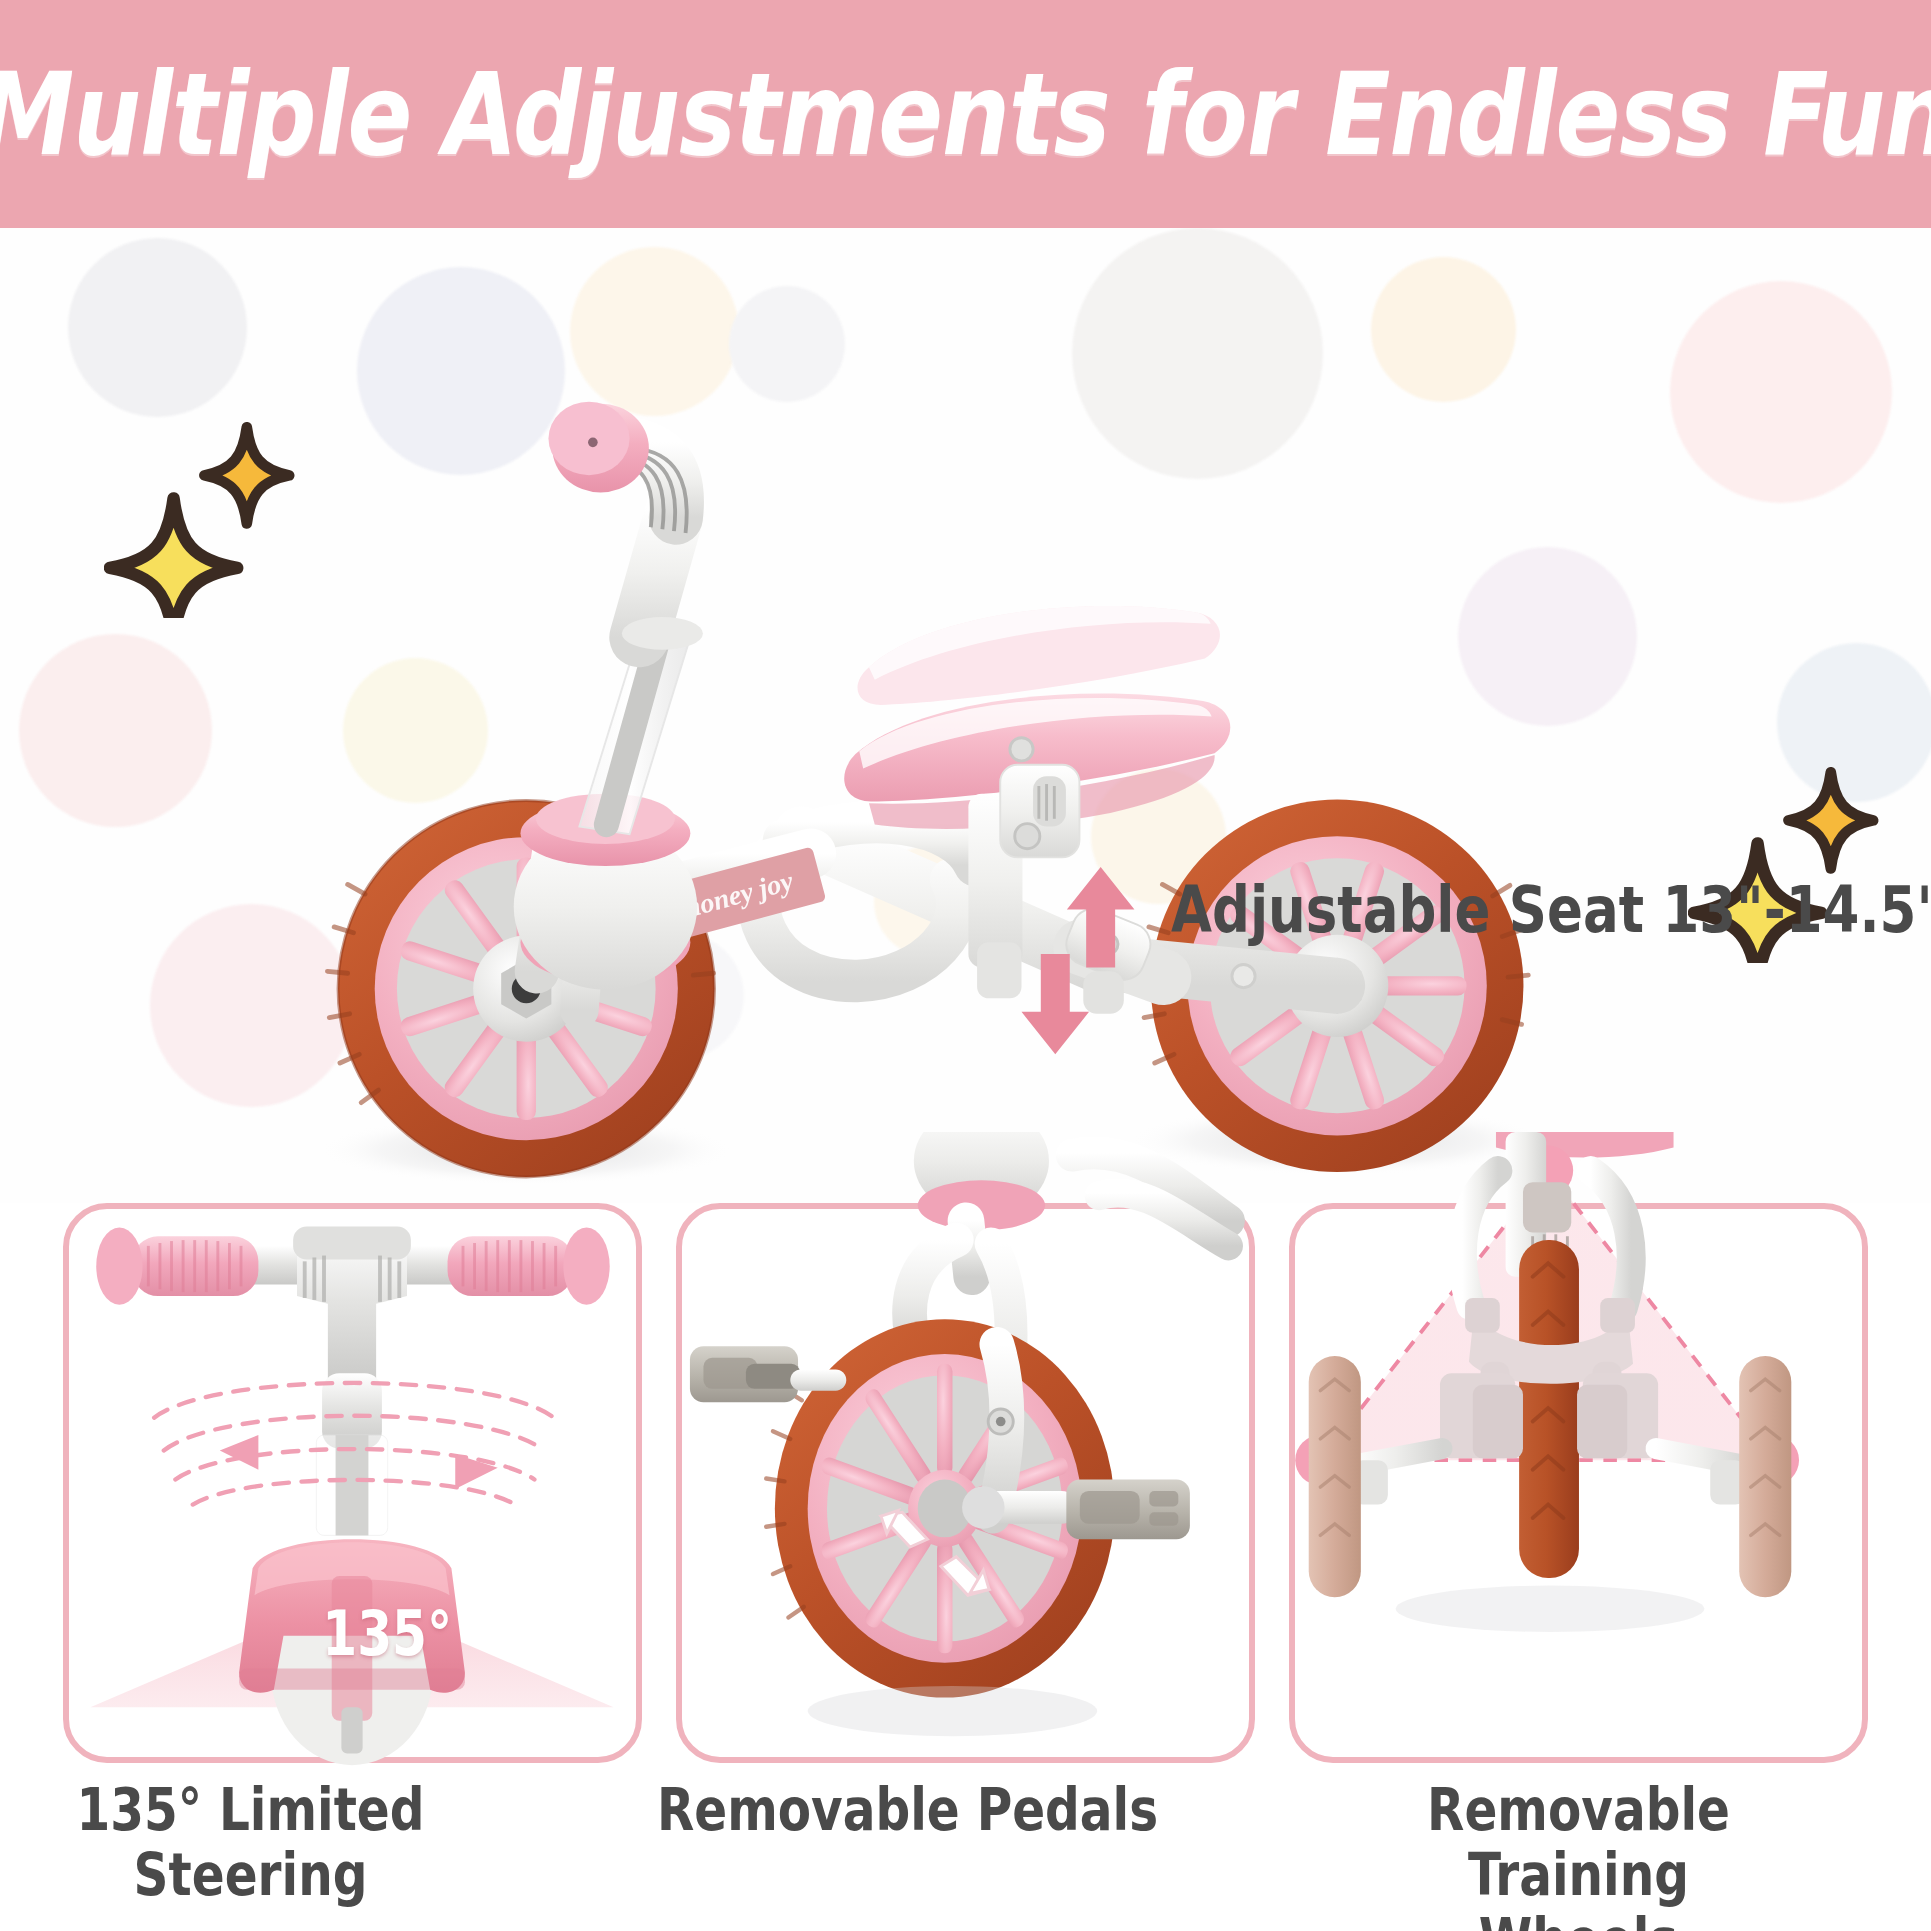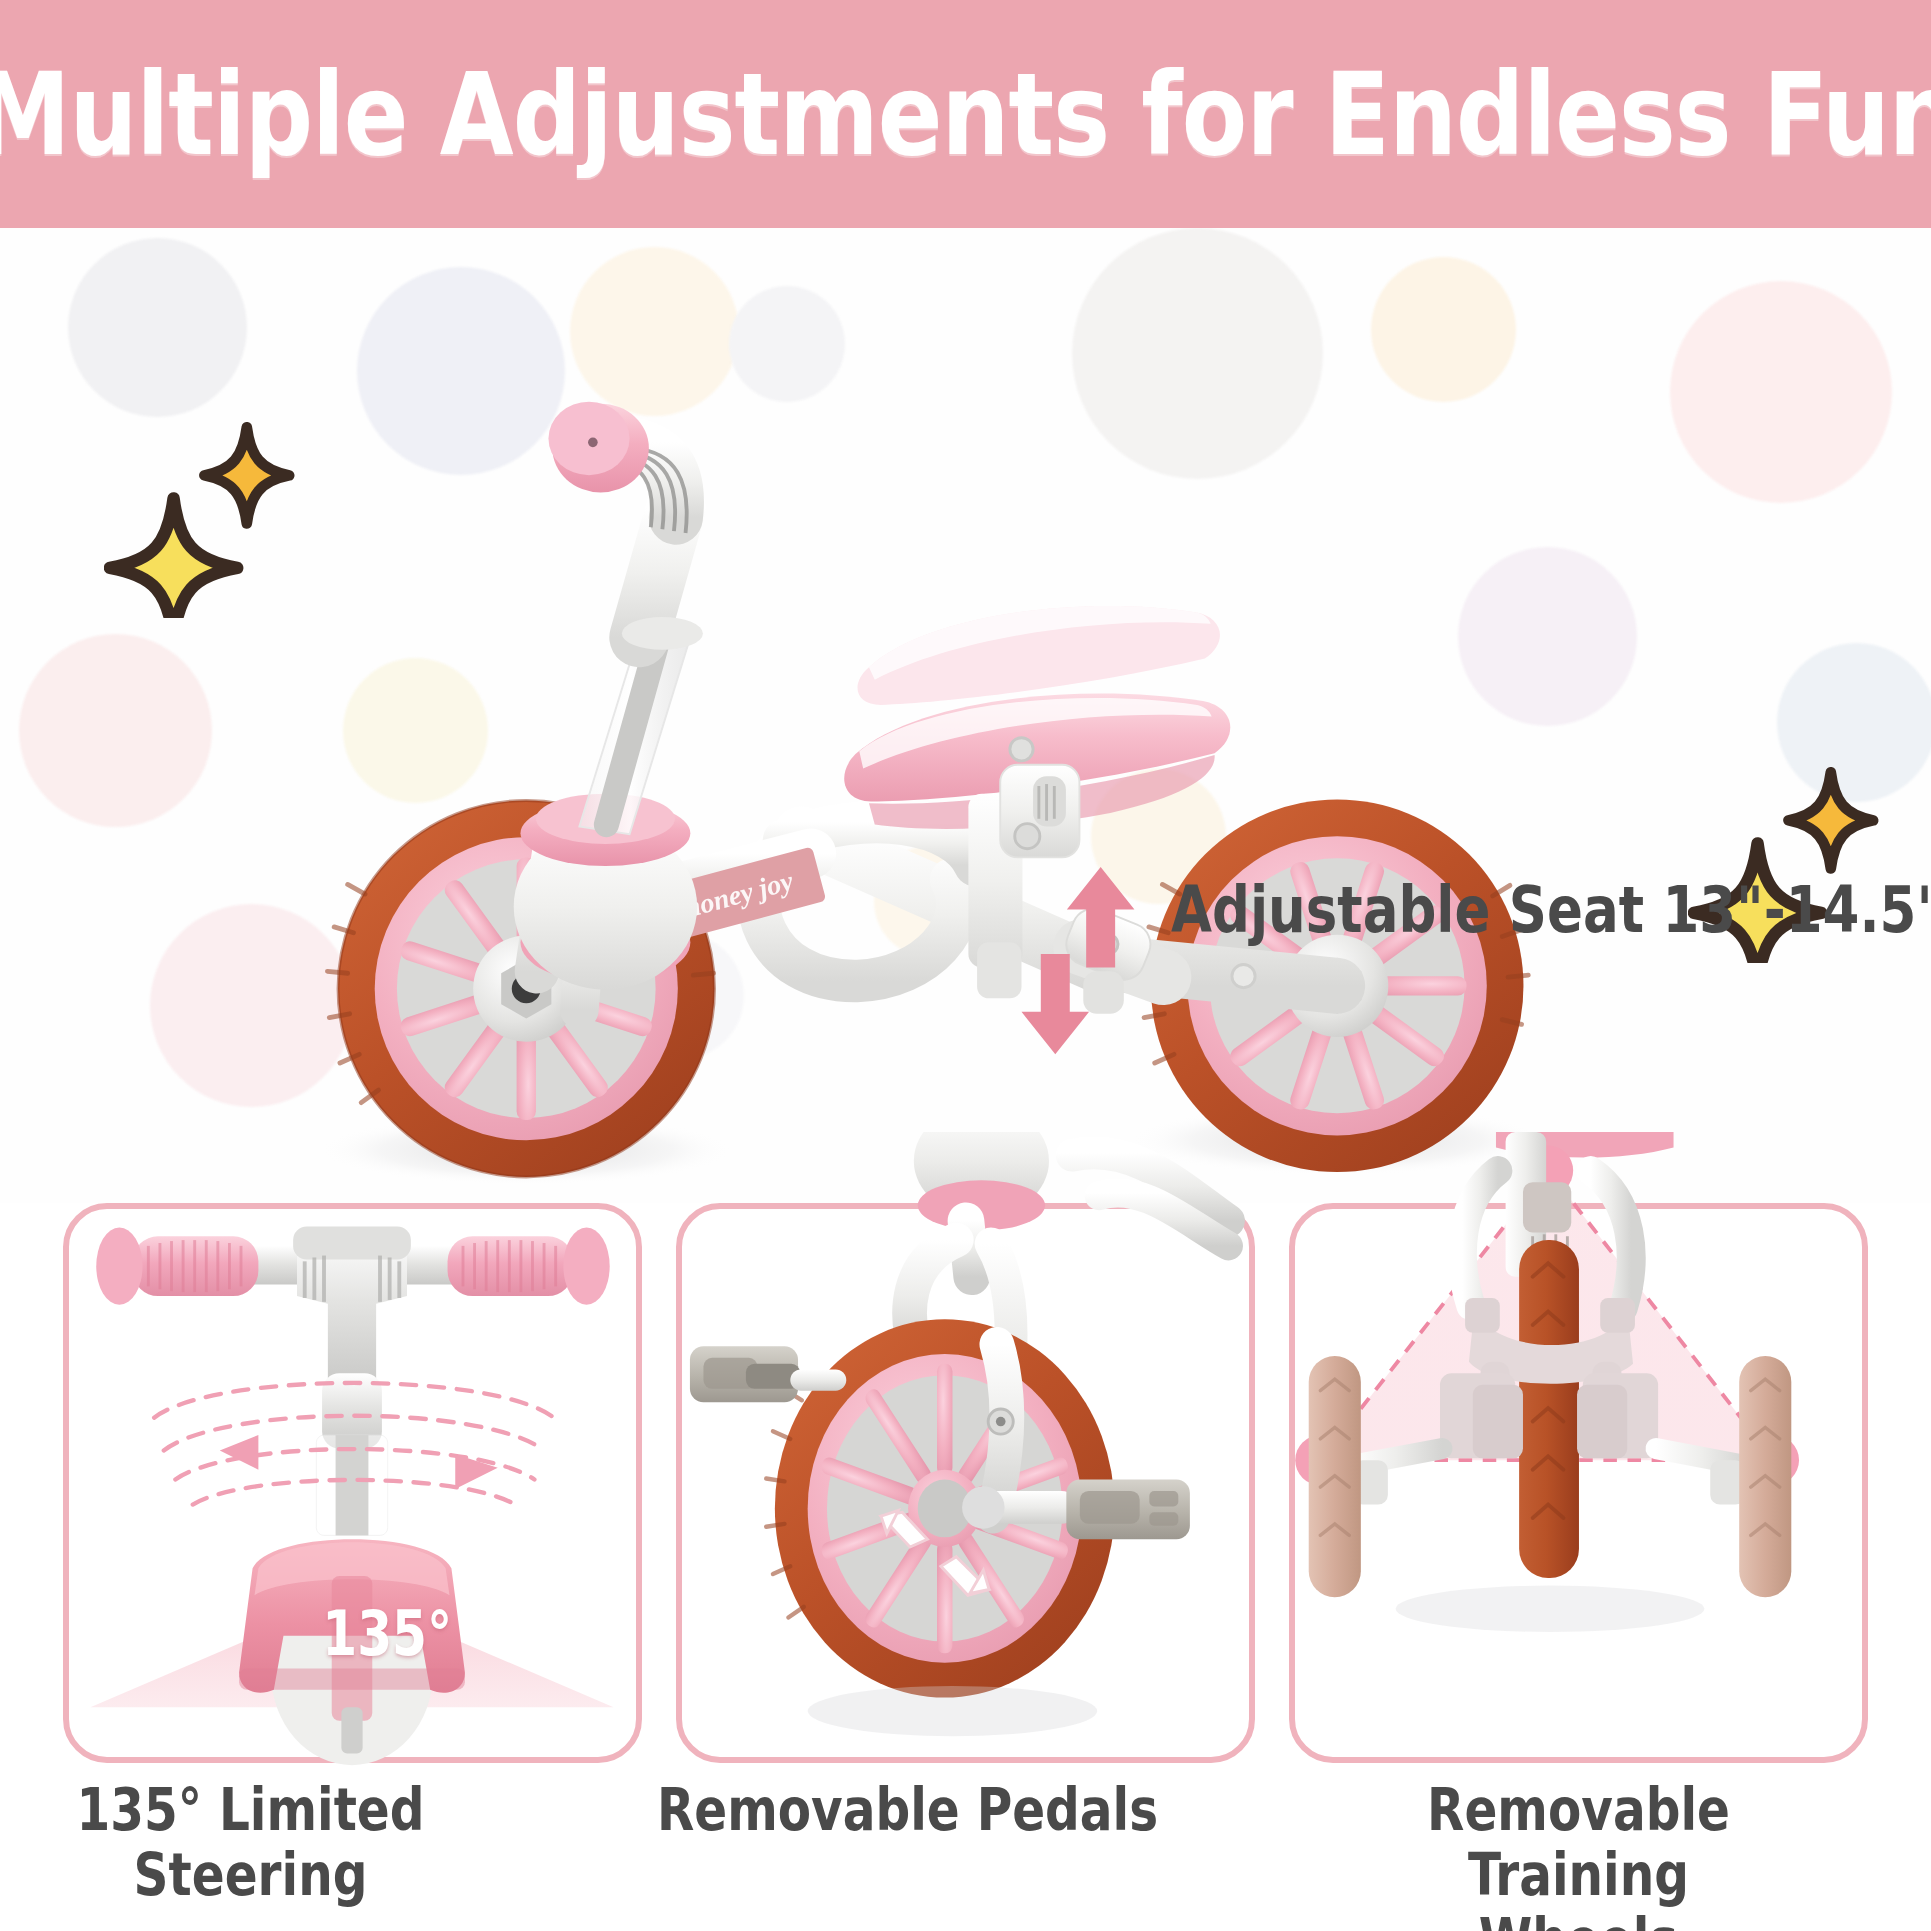--- a/index.html
+++ b/index.html
@@ -7,21 +7,21 @@
     width:1931px;height:1931px;
     background:#ffffff;
     font-family:"Liberation Sans", sans-serif;
     overflow:hidden;
     position:relative;
   }
   
   #header-banner{
     position:absolute;left:0;top:0;width:1931px;height:228px;
     background:#eca6b0;
-    display:flex;align-items:center;justify-content:center;
+    display:flex;align-items:center;justify-content:center;font-style:italic;
   }
   #header-title{
     color:#ffffff;
     font-family:"DejaVu Sans Condensed","Liberation Sans Narrow","Liberation Sans",sans-serif;
     font-weight:bold;
     font-size:114px;
     letter-spacing:-1px;
     transform:scaleX(0.93);
     white-space:nowrap;
     text-shadow:0 1.9px 0 rgba(255,255,255,.35);

